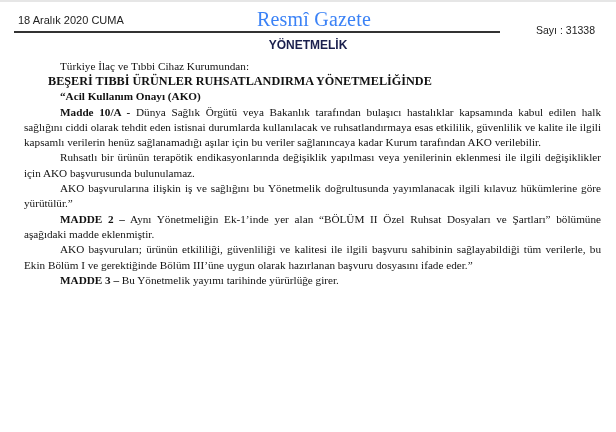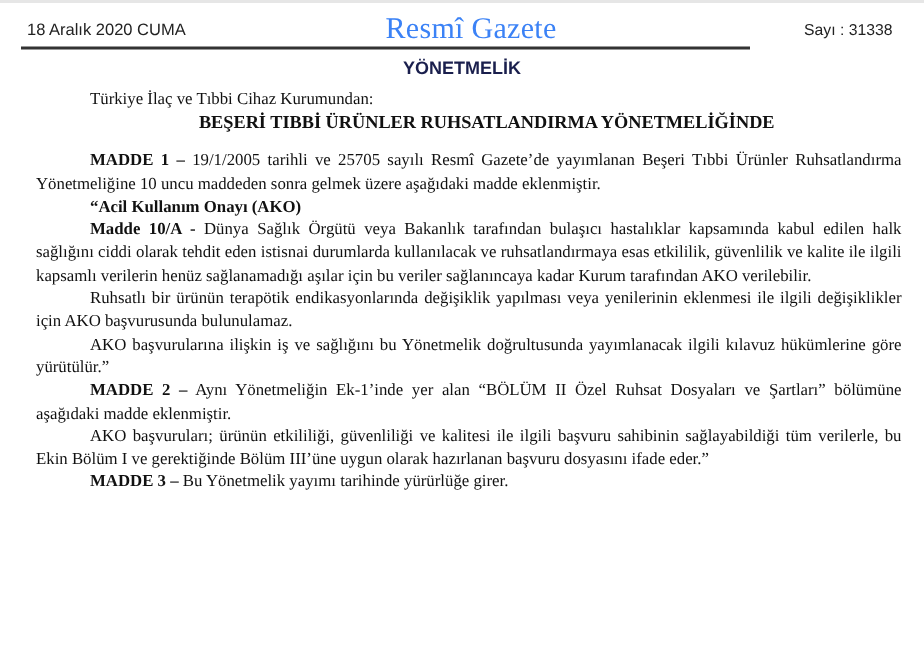--- a/index.html
+++ b/index.html
@@ -1,26 +1,26 @@
 <!DOCTYPE html>
 <html><head>
 <meta charset="utf-8">
 <style>
   html, body { margin:0; padding:0; background:#ffffff; }
   body { width:616px; height:432px; overflow:hidden; position:relative; font-family:"Liberation Serif", serif; color:#111; }
   .topline { position:absolute; left:0; top:0; width:616px; height:2px; background:#e6e6e6; }
   .header { position:absolute; left:14px; top:8px; width:486px; height:22px; }
   .hdr-date { position:absolute; left:4px; top:6px; font-family:"Liberation Sans", sans-serif; font-size:11px; color:#222; }
   .hdr-title { position:absolute; left:200px; top:0; width:200px; text-align:center; font-family:"Liberation Serif", serif; font-size:20px; color:#3b82f6; letter-spacing:0.2px; }
-  .hdr-issue { position:absolute; right:-95px; top:6px; font-family:"Liberation Sans", sans-serif; font-size:10.5px; color:#222; }
+  .hdr-issue { position:absolute; right:-95px; top:16px; font-family:"Liberation Sans", sans-serif; font-size:10.5px; color:#222; }
   .hdr-rule { position:absolute; left:14px; top:31px; width:486px; height:1.5px; background:#333; }
   .section { position:absolute; left:0; width:616px; top:38px; text-align:center; font-family:"Liberation Sans", sans-serif; font-weight:bold; font-size:12px; color:#1a1f4d; }
   .doc { position:absolute; left:24px; top:59px; width:577px; font-size:11.2px; line-height:15.3px; }
   .issuer { margin-left:36px; font-size:11.2px; }
-  .doc-title { text-align:center; font-weight:bold; font-size:12.2px; line-height:15px; padding-left:24px; }
+  .doc-title { text-align:left; font-weight:bold; font-size:12.2px; line-height:15px; padding-left:24px; }
   .p { text-align:justify; text-indent:36px; margin:0; }
   .p.first { margin-top:11px; }
   .b { font-weight:bold; }
 </style>
 </head>
 <body>
 
 <div class="topline"></div>
 
 <div class="header">
@@ -31,21 +31,20 @@
 <div class="hdr-rule"></div>
 
 <div class="section">YÖNETMELİK</div>
 
 <div class="doc">
   <div class="issuer">Türkiye İlaç ve Tıbbi Cihaz Kurumundan:</div>
   <div class="doc-title">
     <div>BEŞERİ TIBBİ ÜRÜNLER RUHSATLANDIRMA YÖNETMELİĞİNDE</div>
   </div>
 
-  <p class="p first"><span class="b">MADDE 1 –</span><span> 19/1/2005 tarihli ve 25705 sayılı Resmî Gazete’de yayımlanan Beşeri Tıbbi Ürünler Ruhsatlandırma Yönetmeliğine 10 uncu maddeden sonra gelmek üzere aşağıdaki madde eklenmiştir.</span></p>
   <p class="p b">“Acil Kullanım Onayı (AKO)</p>
   <p class="p"><span class="b">Madde 10/A -</span><span> Dünya Sağlık Örgütü veya Bakanlık tarafından bulaşıcı hastalıklar kapsamında kabul edilen halk sağlığını ciddi olarak tehdit eden istisnai durumlarda kullanılacak ve ruhsatlandırmaya esas etkililik, güvenlilik ve kalite ile ilgili kapsamlı verilerin henüz sağlanamadığı aşılar için bu veriler sağlanıncaya kadar Kurum tarafından AKO verilebilir.</span></p>
   <p class="p">Ruhsatlı bir ürünün terapötik endikasyonlarında değişiklik yapılması veya yenilerinin eklenmesi ile ilgili değişiklikler için AKO başvurusunda bulunulamaz.</p>
   <p class="p">AKO başvurularına ilişkin iş ve sağlığını bu Yönetmelik doğrultusunda yayımlanacak ilgili kılavuz hükümlerine göre yürütülür.”</p>
   <p class="p"><span class="b">MADDE 2 –</span><span> Aynı Yönetmeliğin Ek-1’inde yer alan “BÖLÜM II Özel Ruhsat Dosyaları ve Şartları” bölümüne aşağıdaki madde eklenmiştir.</span></p>
   <p class="p">AKO başvuruları; ürünün etkililiği, güvenliliği ve kalitesi ile ilgili başvuru sahibinin sağlayabildiği tüm verilerle, bu Ekin Bölüm I ve gerektiğinde Bölüm III’üne uygun olarak hazırlanan başvuru dosyasını ifade eder.”</p>
   <p class="p"><span class="b">MADDE 3 –</span><span> Bu Yönetmelik yayımı tarihinde yürürlüğe girer.</span></p>
 </div>
 
 </body></html>

